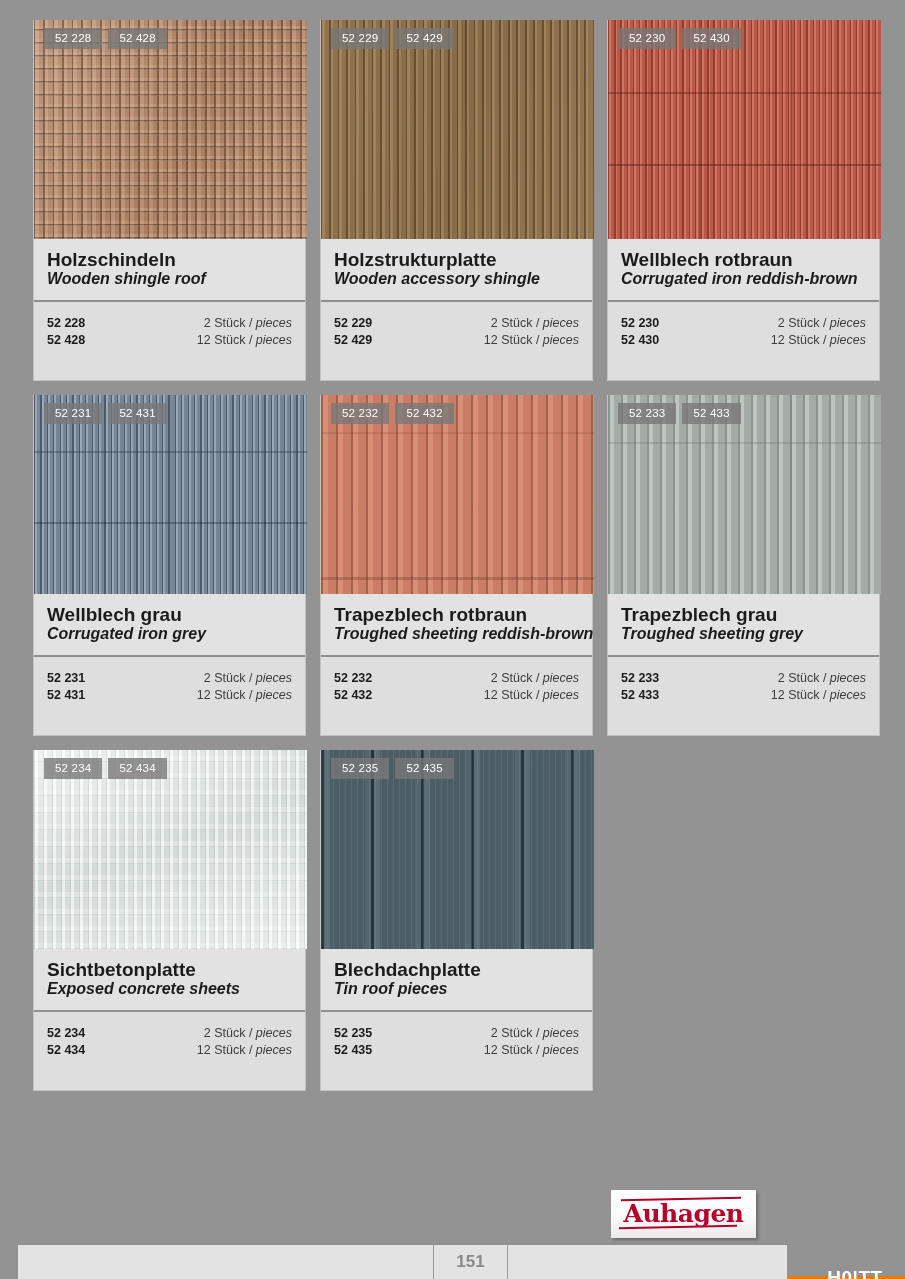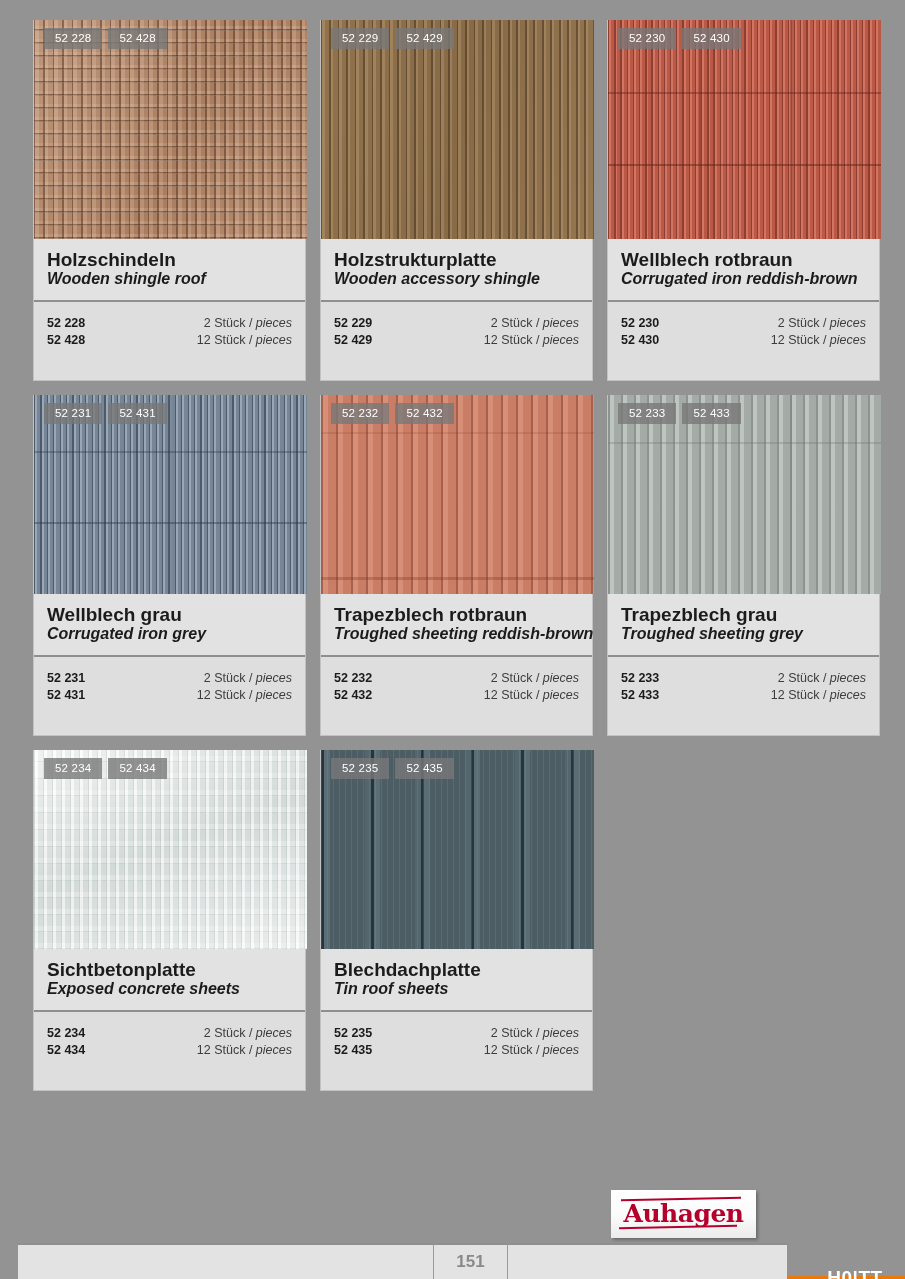--- a/index.html
+++ b/index.html
@@ -509,21 +509,21 @@
     <div class="card">
       <div class="swatch tall">
         <div class="tex tex-tin"></div>
         <div class="labels">
           <div class="lbl">52 235</div>
           <div class="lbl">52 435</div>
         </div>
       </div>
       <div class="names">
         <div class="name-de">Blechdachplatte</div>
-        <div class="name-en">Tin roof sheets</div>
+        <div class="name-en">Tin roof pieces</div>
       </div>
       <div class="items">
         <div class="item">
           <span class="art">52 235</span>
           <span class="qty"><span>2</span> <span>Stück</span> / <i>pieces</i></span>
         </div>
         <div class="item">
           <span class="art">52 435</span>
           <span class="qty"><span>12</span> <span>Stück</span> / <i>pieces</i></span>
         </div>

